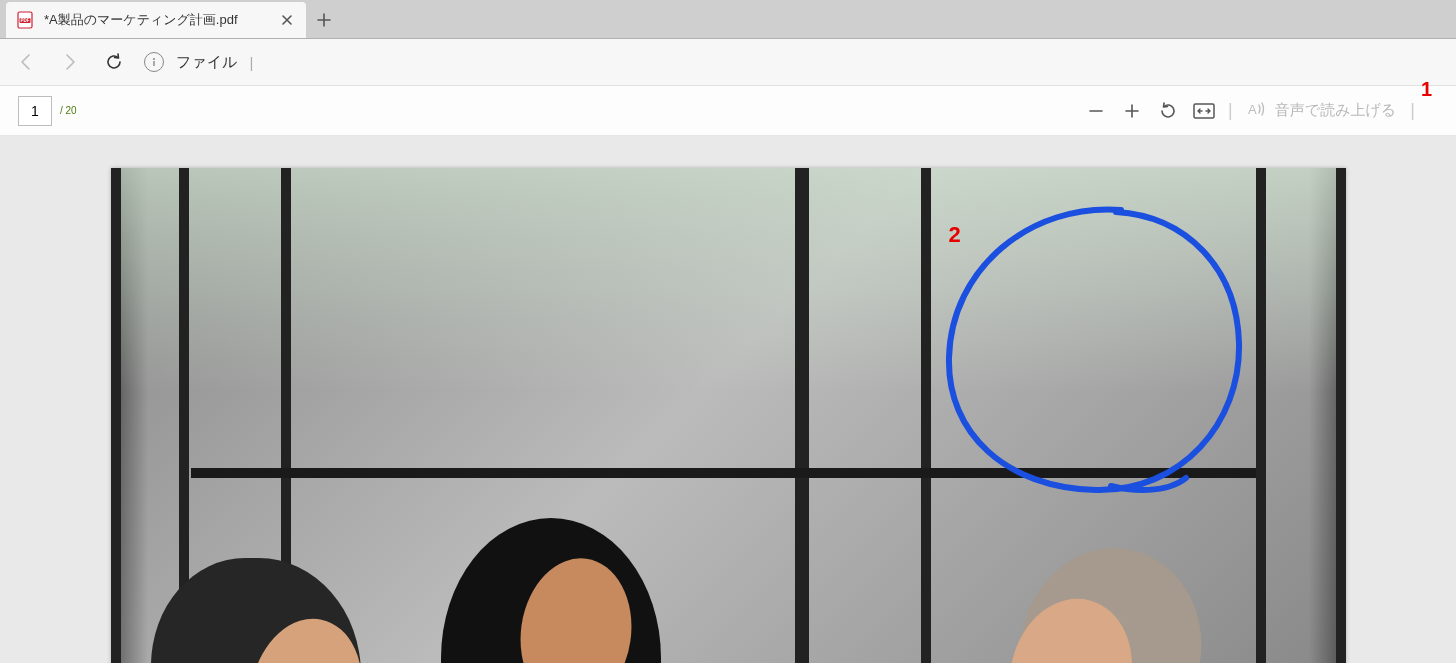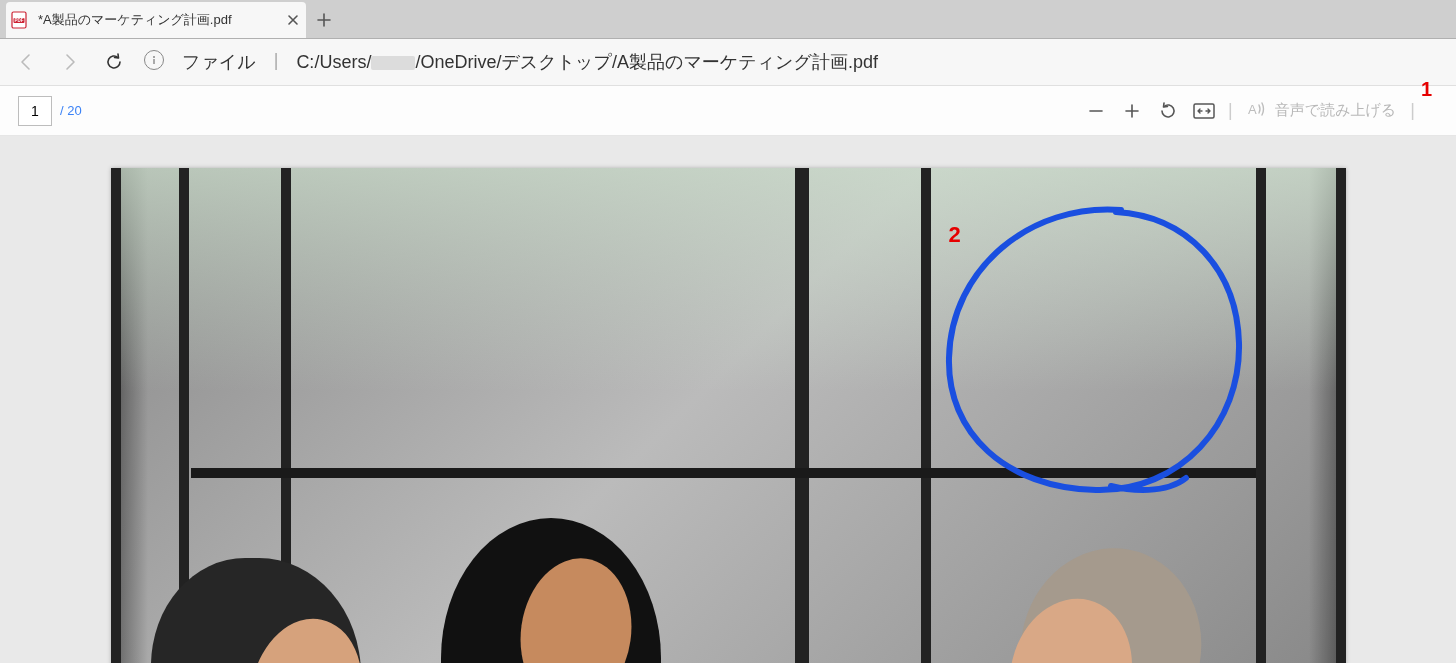--- a/index.html
+++ b/index.html
@@ -1,37 +1,37 @@
 <!DOCTYPE html>
 <html><head>
   <meta charset="utf-8">
   <style>
     * { margin:0; padding:0; box-sizing:border-box; font-family:"Segoe UI","Meiryo",sans-serif; }
     body { width:1456px; height:663px; background:#f5f5f5; overflow:hidden; }
 
     
     .tabbar { height:39px; background:#cfcfcf; display:flex; align-items:flex-end; border-bottom:1px solid #b0b0b0; }
-    .tab { height:36px; background:#f7f7f7; display:flex; align-items:center; padding:0 4px; min-width:300px; border-top-left-radius:4px; border-top-right-radius:4px; margin-left:6px; gap:10px; }
+    .tab { height:36px; background:#f7f7f7; display:flex; align-items:center; padding:0 10px; min-width:300px; border-top-left-radius:4px; border-top-right-radius:4px; margin-left:6px; gap:10px; }
     .tab-icon { width:18px; height:18px; display:flex; align-items:center; justify-content:center; }
     .tab-title { font-size:13px; color:#333; flex:1; }
     .tab-close { width:18px; height:18px; display:flex; align-items:center; justify-content:center; color:#555; font-size:14px; cursor:pointer; }
     .newtab { width:36px; height:36px; display:flex; align-items:center; justify-content:center; color:#555; font-size:18px; cursor:pointer; }
 
     
     .navbar { height:47px; background:#f7f7f7; display:flex; align-items:center; padding:0 12px; gap:16px; border-bottom:1px solid #e0e0e0; }
     .nav-btn { width:28px; height:28px; display:flex; align-items:center; justify-content:center; color:#888; }
     .nav-btn.enabled { color:#333; cursor:pointer; }
-    .addr { display:flex; gap:18px; flex:1; font-size:18px; color:#333; }
+    .addr { display:flex; align-items:center; gap:12px; flex:1; font-size:15px; color:#333; }
     .addr-info-icon { width:20px; height:20px; border:1px solid #888; border-radius:50%; display:flex; align-items:center; justify-content:center; font-size:11px; color:#888; }
     .addr-sep { color:#aaa; }
 
     
     .pdftoolbar { height:50px; background:#fdfdfd; display:flex; align-items:center; padding:0 18px; border-bottom:1px solid #e6e6e6; }
     .page-input { width:34px; height:30px; border:1px solid #bdbdbd; text-align:center; font-size:14px; margin-right:8px; }
-    .page-total { font-size:13px; color:#3b82f6; }
+    .page-total { font-size:10px; color:#4d7c0f; }
     .pdftoolbar .spacer { flex:1; }
     .tool-icon { width:36px; height:36px; display:flex; align-items:center; justify-content:center; color:#555; cursor:pointer; font-size:18px; }
     .tool-sep { color:#ccc; margin:0 6px; font-size:18px; }
     .read-aloud { display:flex; align-items:center; gap:8px; color:#b8b8b8; font-size:15px; margin:0 8px; }
     .draw-btn { display:flex; align-items:center; gap:10px; height:36px; padding:0 14px; border:1px solid #4a88d8; background:#eaf2fb; color:#333; font-size:15px; cursor:pointer; outline:2px solid #e60000; outline-offset:1px; }
     .chev { font-size:12px; color:#666; margin-left:6px; }
     .callout1 { color:#e60000; font-weight:bold; font-size:20px; margin-right:6px; margin-top:-42px; }
 
     
     .viewport { position:absolute; left:0; right:0; top:136px; bottom:0; background:#e9e9e9; overflow:hidden; display:flex; justify-content:center; }
@@ -131,23 +131,20 @@
   </div>
   <div class="addr">
     <span class="addr-info-icon">
       <svg width="12" height="12" viewBox="0 0 12 12">
           <circle cx="6" cy="3" r="1" fill="#888"></circle>
           <rect x="5.3" y="5" width="1.4" height="5" fill="#888"></rect>
         </svg>
     </span>
     <span>ファイル</span>
     <span class="addr-sep">|</span>
-    <span>
-      <span>C:/Users/</span><span style="background:#dcdcdc;display:inline-block;width:44px;height:14px;border-radius:2px;vertical-align:middle;"></span><span>/OneDrive/デスクトップ/A製品のマーケティング計画.pdf</span>
-    </span>
   </div>
 </div>
 
 <div class="pdftoolbar">
   <input class="page-input" value="1" style="">
   <span class="page-total">/ 20</span>
   <div class="spacer"></div>
 
   <div class="tool-icon">
     <svg width="18" height="18" viewBox="0 0 18 18">

